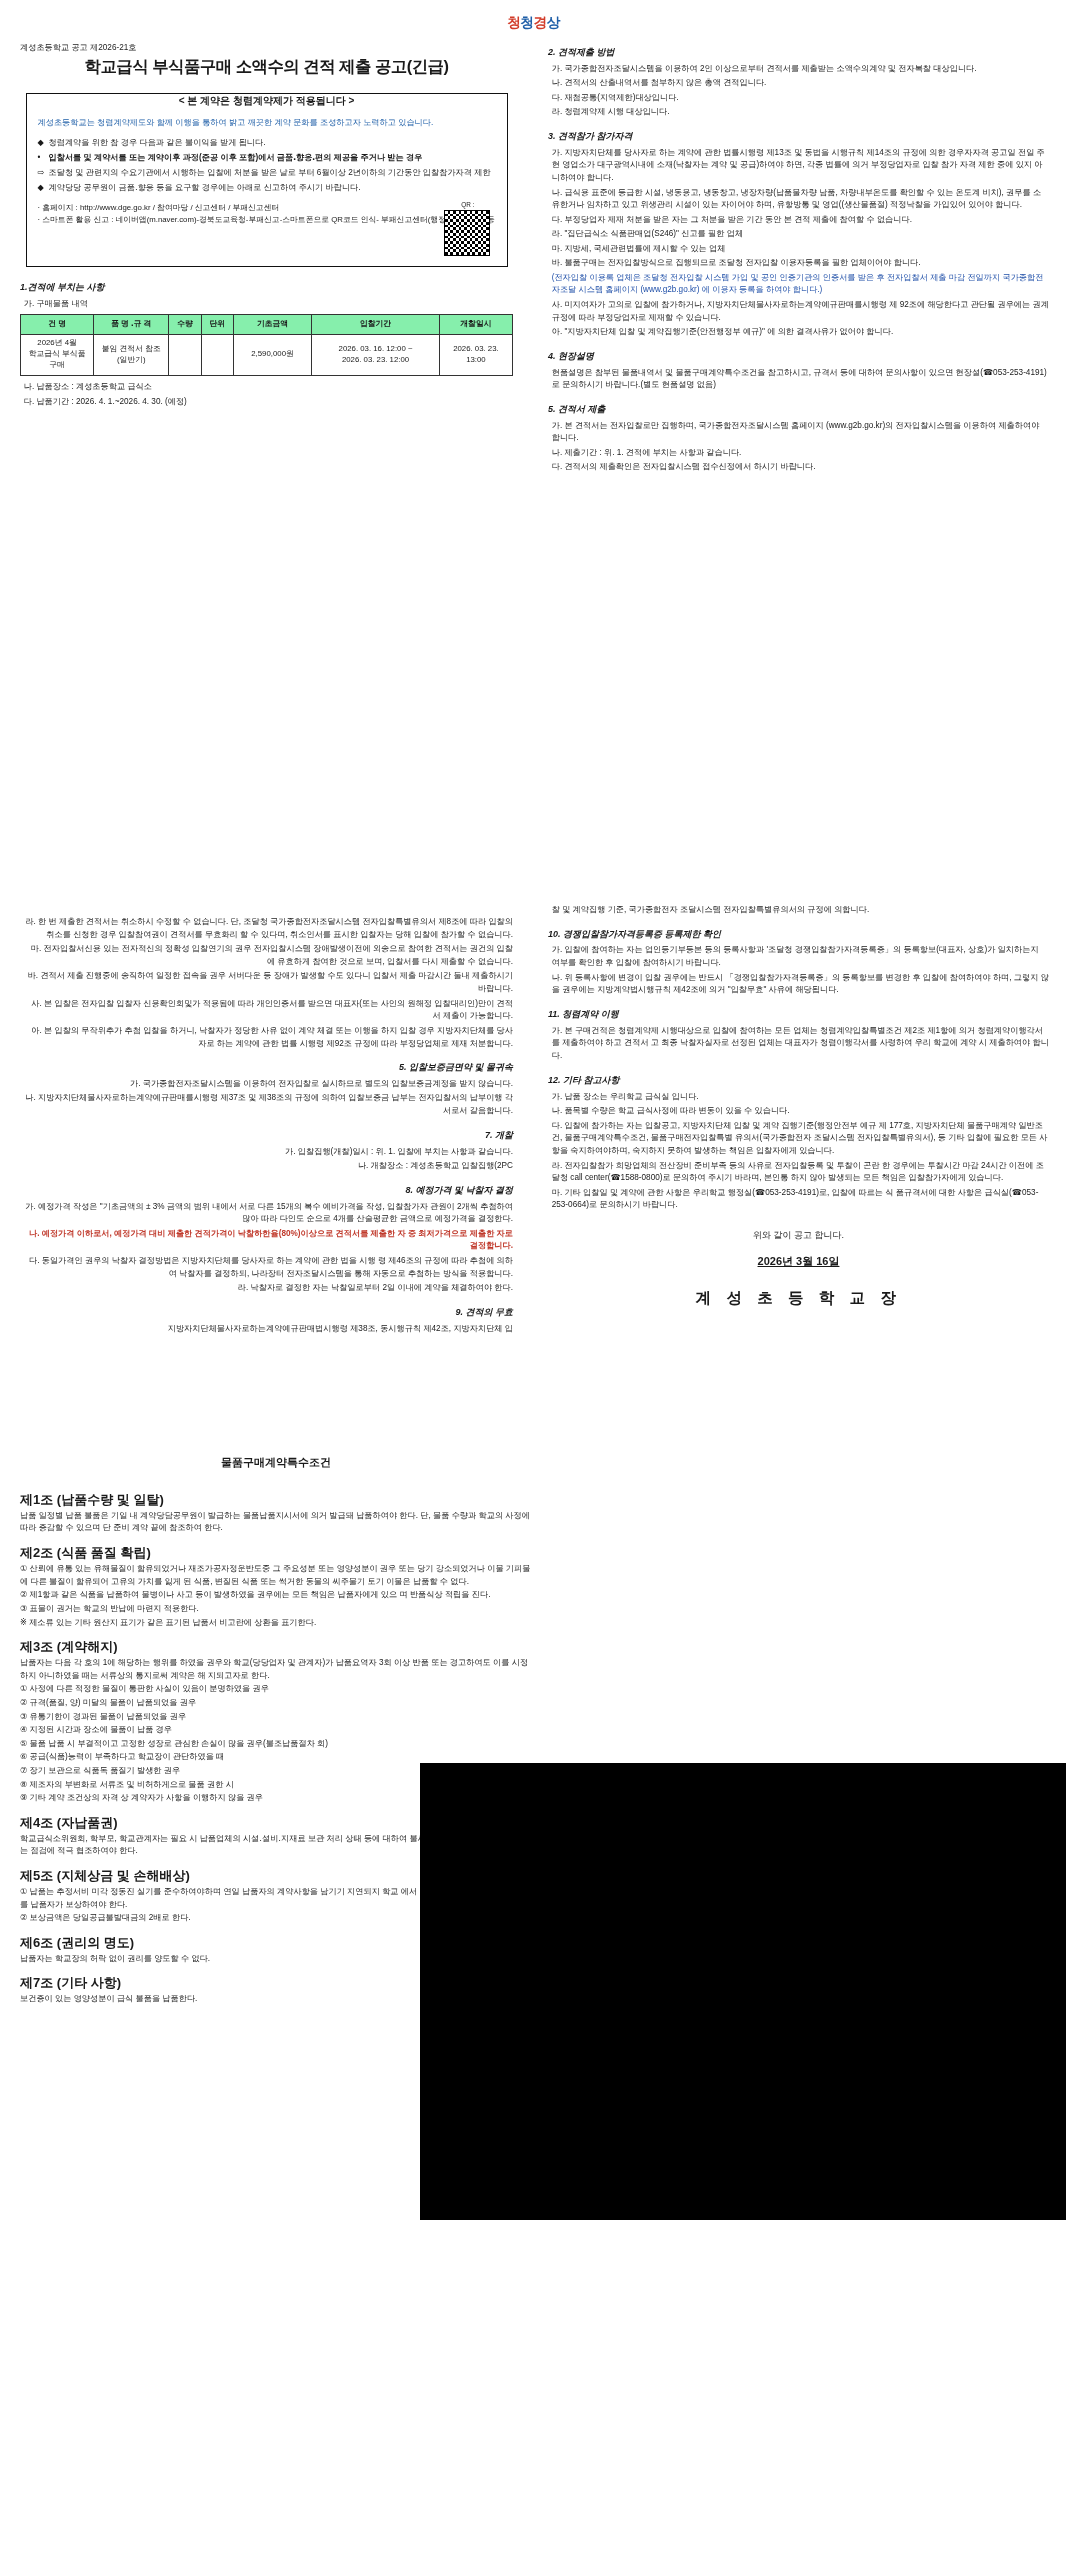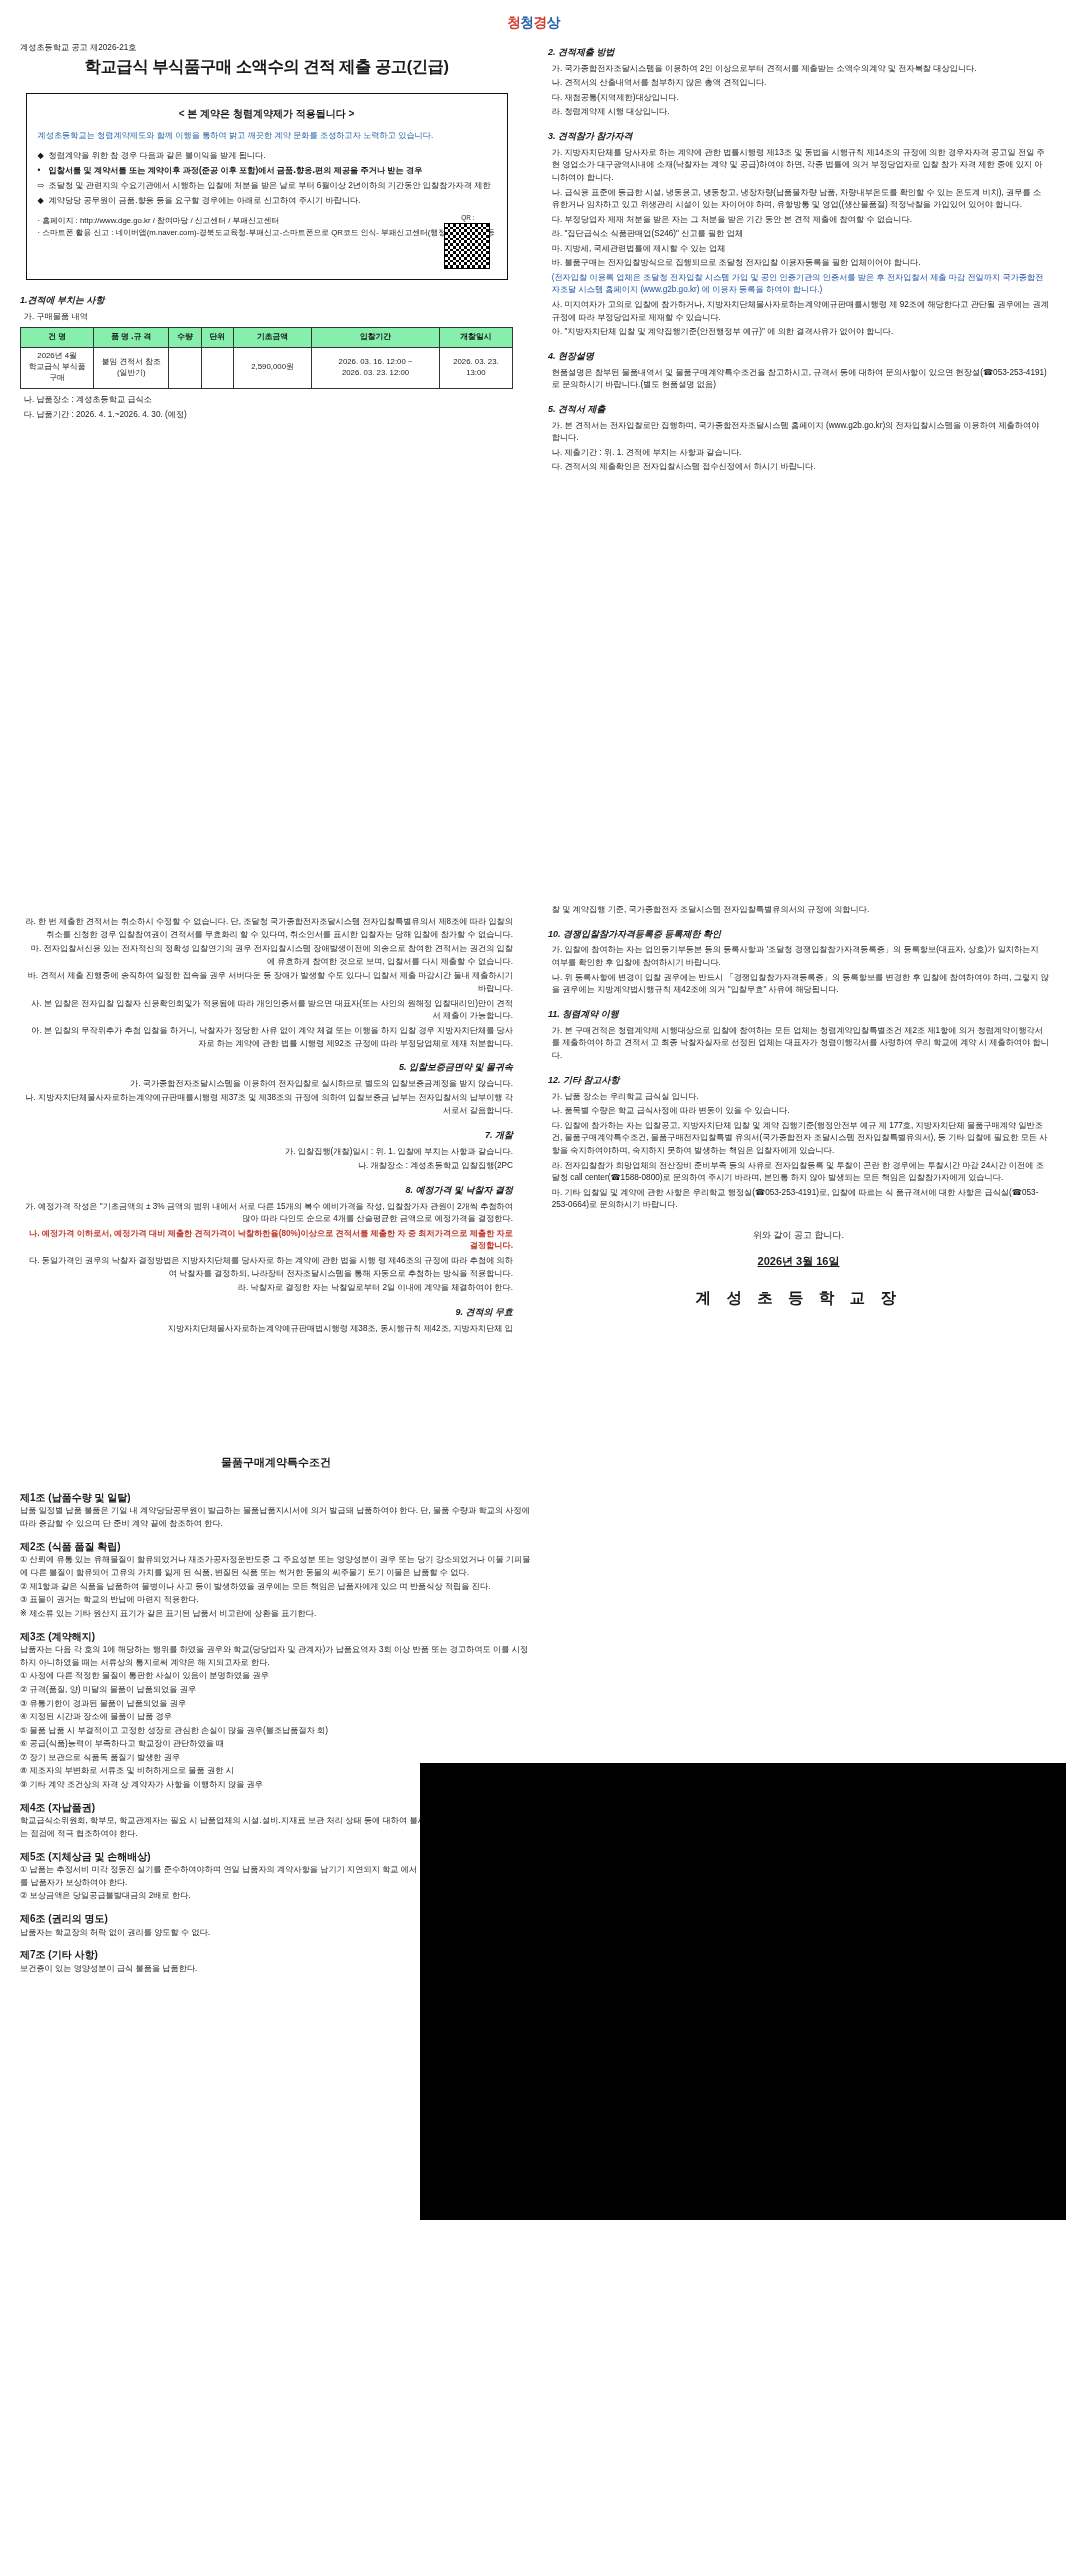--- a/index.html
+++ b/index.html
@@ -56,21 +56,21 @@
   }
   h1.title {
     text-align: center;
     font-size: 16.4px;
     font-weight: bold;
     margin: 0 0 14.6px 0;
     letter-spacing: -0.5px;
   }
   .clean-box {
     border: 1.8px solid #111;
-    padding: 13px 11px 11px 11px;
+    padding: 0 11px 11px 11px;
     margin: 0 5.5px 14.6px 5.5px;
   }
   .clean-box .cb-title {
     text-align: center;
     font-weight: bold;
     font-size: 10px;
     margin-bottom: 6.4px;
   }
   .clean-box .cb-lead {
     font-size: 8.2px;
@@ -192,21 +192,21 @@
   .p3 h2 {
     text-align: center;
     font-size: 11px;
     font-weight: bold;
     margin: 0 0 20px 0;
     width: 512px;
   }
   .art { margin-bottom: 9px; }
   .art .art-h {
     font-weight: bold;
-    font-size: 10px;
+    font-size: 13px;
     margin-bottom: 1.8px;
   }
   .art .art-b {
     font-size: 8.2px;
     line-height: 1.55;
   }
   .art .art-b p { margin: 0 0 0.9px 0; }
   .black-block {
     position: absolute;
     right: 0;

